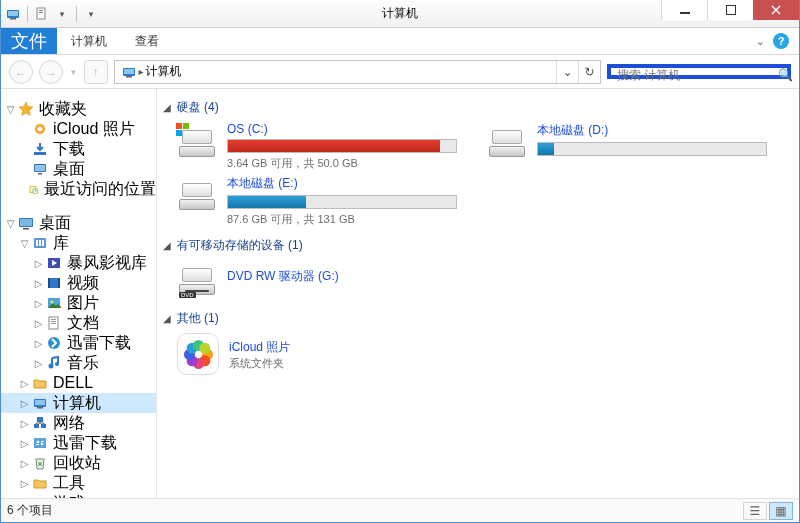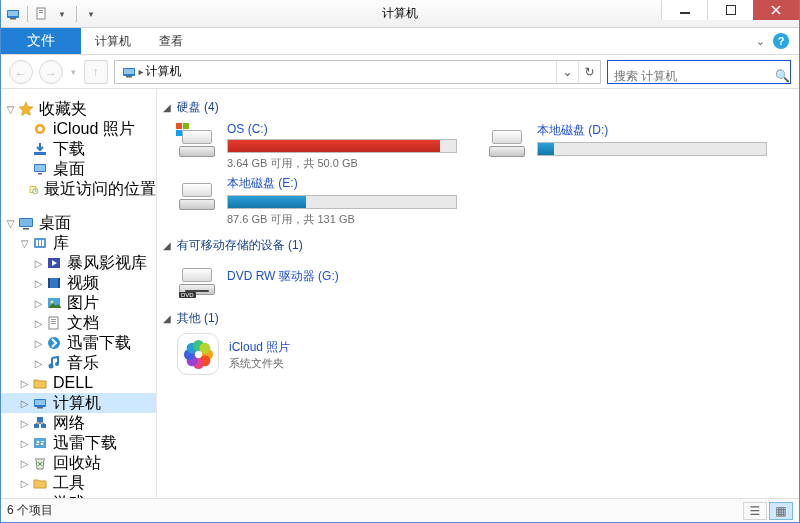--- a/index.html
+++ b/index.html
@@ -46,23 +46,23 @@
   .ribbon {
     height:27px;
     background:#fff;
     border-bottom:1px solid #dadada;
     display:flex;
     align-items:stretch;
   }
   .file-tab {
     background:#2180d6;
     color:#fff;
-    width:80px;
+    width:56px;
     display:flex; align-items:center; justify-content:center;
-    font-size:14px;
+    font-size:18px;
   }
   .rtab {
     padding:0 14px;
     display:flex; align-items:center;
     color:#333;
   }
   .ribbon-spacer { flex:1; }
   .ribbon-right { display:flex; align-items:center; gap:8px; padding-right:10px; }
   .chev { color:#666; font-size:11px; }
   .help-icon {
@@ -98,23 +98,23 @@
   }
   .addr .seg { padding:0 6px; height:100%; display:flex; align-items:center; gap:2px; color:#000; }
   .addr .seg svg { width:16px; height:16px; }
   .addr-spacer { flex:1; }
   .addr-right { display:flex; align-items:center; }
   .addr-right .abtn {
     width:22px; height:22px; display:flex; align-items:center; justify-content:center;
     border-left:1px solid #e0e0e0; color:#555;
   }
   .search {
-    width:184px; height:24px;
-    border:1px solid #1d4ed8;
-    display:flex; align-items:flex-end;
+    width:184px; height:15px;
+    border:4px solid #1d4ed8;
+    display:flex; align-items:flex-start;
     background:#fff;
   }
   .search input {
     flex:1; border:none; outline:none; font-size:12px;
     padding:0 6px; color:#888; background:transparent;
   }
   .search .sicon { width:24px; text-align:center; color:#666; }
 
   
   .content {

